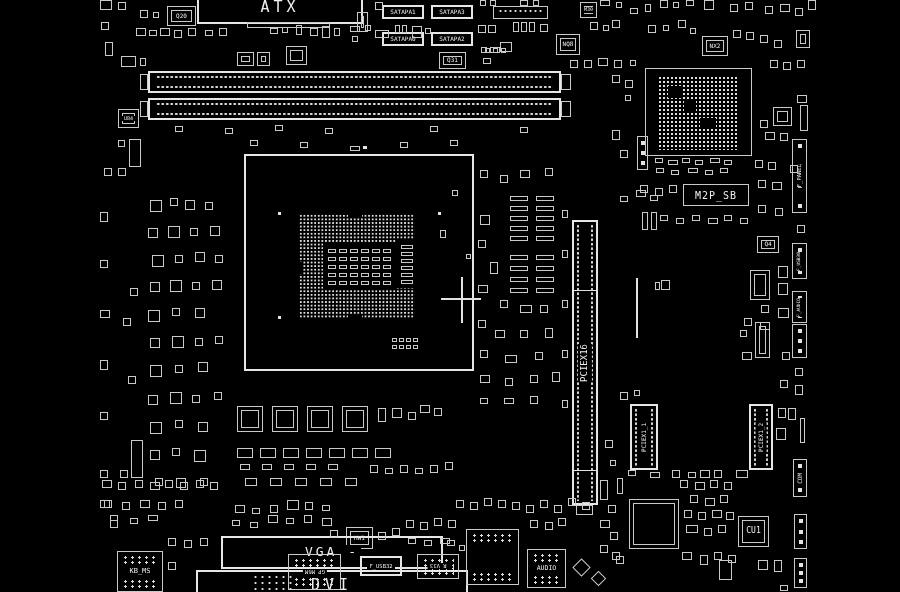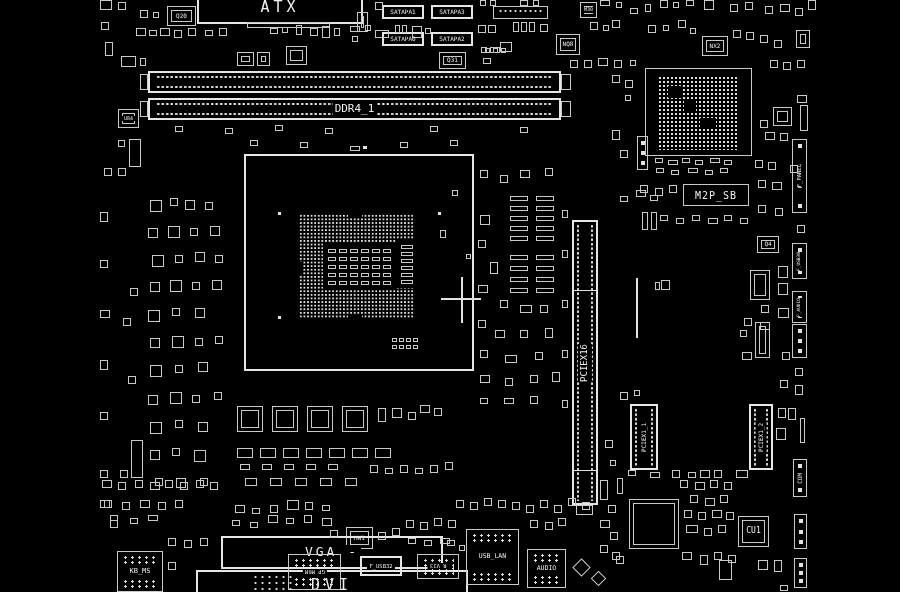--- a/index.html
+++ b/index.html
@@ -24,23 +24,20 @@
     <div class="e bd2" style="left: 197px; top: -10px; width: 166px; height: 34px;"></div>
     <div class="e lab" style="left: 197px; top: -10px; width: 166px; height: 34px;">
       <span style="font-size: 15px; letter-spacing: 4px;">ATX</span>
     </div>
     <div class="e bd2" style="left: 148px; top: 71px; width: 413px; height: 22px;"></div>
     <div class="e dot" style="left: 156px; top: 75px; width: 397px; height: 4px; background-size: 4.5px 4px;"></div>
     <div class="e dot" style="left: 156px; top: 85px; width: 397px; height: 4px; background-size: 4.5px 4px;"></div>
     <div class="e bd2" style="left: 148px; top: 98px; width: 413px; height: 22px;"></div>
     <div class="e dot" style="left: 156px; top: 102px; width: 397px; height: 4px; background-size: 4.5px 4px;"></div>
     <div class="e dot" style="left: 156px; top: 112px; width: 397px; height: 4px; background-size: 4.5px 4px;"></div>
-    <div class="e lab" style="left: 148px; top: 98px; width: 413px; height: 22px;">
-      <span style="font-size: 11px;">DDR4_1</span>
-    </div>
     <div class="e bd2" style="left: 382px; top: 5px; width: 42px; height: 14px;"></div>
     <div class="e lab" style="left: 382px; top: 5px; width: 42px; height: 14px;">
       <span style="font-size: 6px;">SATAPA1</span>
     </div>
     <div class="e bd2" style="left: 431px; top: 5px; width: 42px; height: 14px;"></div>
     <div class="e lab" style="left: 431px; top: 5px; width: 42px; height: 14px;">
       <span style="font-size: 6px;">SATAPA3</span>
     </div>
     <div class="e bd2" style="left: 382px; top: 32px; width: 42px; height: 14px;"></div>
     <div class="e lab" style="left: 382px; top: 32px; width: 42px; height: 14px;">
@@ -179,23 +176,20 @@
     <div class="e lab" style="left: 221px; top: 536px; width: 222px; height: 33px;">
       <span style="font-size: 13px; letter-spacing: 3px;">VGA -</span>
     </div>
     <div class="e bd2" style="left: 196px; top: 570px; width: 272px; height: 30px;"></div>
     <div class="e lab" style="left: 196px; top: 570px; width: 272px; height: 30px;">
       <span style="font-size: 15px; letter-spacing: 5px;">DVI</span>
     </div>
     <div class="e bd" style="left: 466px; top: 529px; width: 53px; height: 56px;"></div>
     <div class="e dot" style="left: 471px; top: 533px; width: 43px; height: 9px; background-size: 7px 5px;"></div>
     <div class="e dot" style="left: 471px; top: 572px; width: 43px; height: 9px; background-size: 7px 5px;"></div>
-    <div class="e lab" style="left: 466px; top: 529px; width: 53px; height: 56px;">
-      <span style="font-size: 6.5px;">USB_LAN</span>
-    </div>
     <div class="e bd" style="left: 527px; top: 549px; width: 39px; height: 39px;"></div>
     <div class="e dot" style="left: 532px; top: 553px; width: 29px; height: 9px; background-size: 7px 5px;"></div>
     <div class="e dot" style="left: 532px; top: 575px; width: 29px; height: 9px; background-size: 7px 5px;"></div>
     <div class="e lab" style="left: 527px; top: 549px; width: 39px; height: 39px;">
       <span style="font-size: 6.5px;">AUDIO</span>
     </div>
     <div class="e bd2" style="left: 360px; top: 556px; width: 42px; height: 20px;"></div>
     <div class="e lab" style="left: 360px; top: 556px; width: 42px; height: 20px;">
       <span style="font-size: 5.5px;">F_USB32</span>
     </div>

